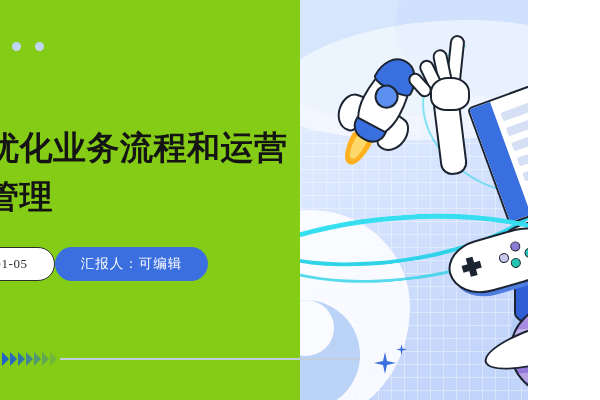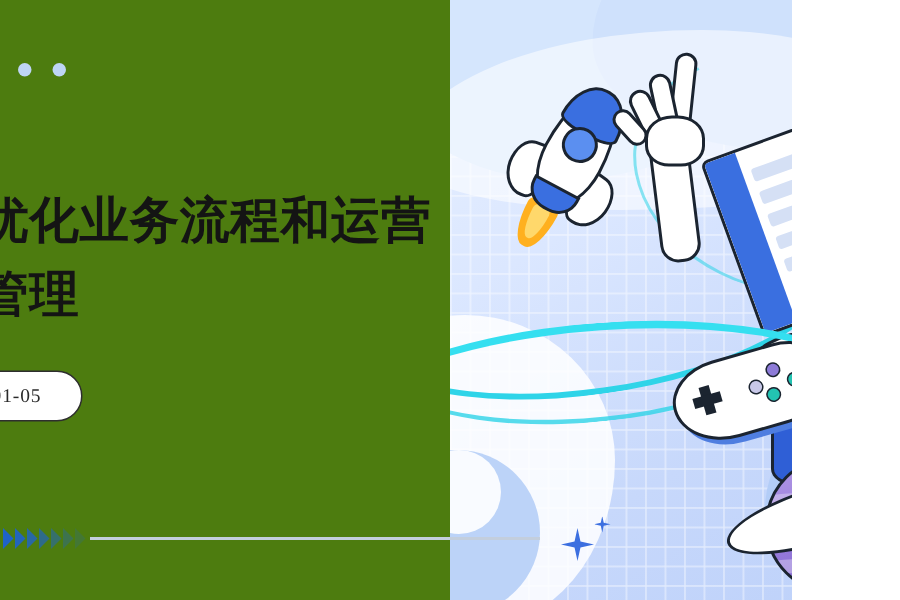--- a/index.html
+++ b/index.html
@@ -1,19 +1,19 @@
 <!DOCTYPE html>
 <html><head>
 <meta charset="utf-8">
 <style>
   html,body{margin:0;padding:0;background:#fff;}
   body{width:600px;height:400px;overflow:hidden;
        font-family:"Liberation Sans","DejaVu Sans",sans-serif;}
 
-  #slide{position:relative;width:528px;height:400px;overflow:hidden;background:#4d7c0f;}
+  #slide{position:relative;width:528px;height:400px;overflow:hidden;background:#84cc16;}
 
   
   .art-panel{position:absolute;left:300px;top:0;width:300px;height:400px;overflow:hidden;}
   .art-bg{position:absolute;inset:0;
     background:linear-gradient(150deg,#e9f1ff 0%,#dbe7ff 35%,#c7d8fb 70%,#bdd1fa 100%);}
   .art-grid{position:absolute;inset:0;opacity:.5;
     background-image:
       linear-gradient(to right,rgba(255,255,255,.75) 1px,transparent 1px),
       linear-gradient(to bottom,rgba(255,255,255,.75) 1px,transparent 1px);
     background-size:13px 13px;}
@@ -259,20 +259,21 @@
     <span class="dot"></span>
   </div>
 
   <div class="title">
     <div>优化业务流程和运营</div>
     <div>管理</div>
   </div>
 
   <div class="meta">
     <div class="meta-date">2024-01-05</div>
+    <div class="meta-pill">汇报人：可编辑</div>
   </div>
 
   <div class="chevrons">
     <span class="chev" style="opacity:1"></span>
     <span class="chev" style="opacity:.92"></span>
     <span class="chev" style="opacity:.8"></span>
     <span class="chev" style="opacity:.66"></span>
     <span class="chev" style="opacity:.5"></span>
     <span class="chev" style="opacity:.34"></span>
     <span class="chev" style="opacity:.2"></span>

